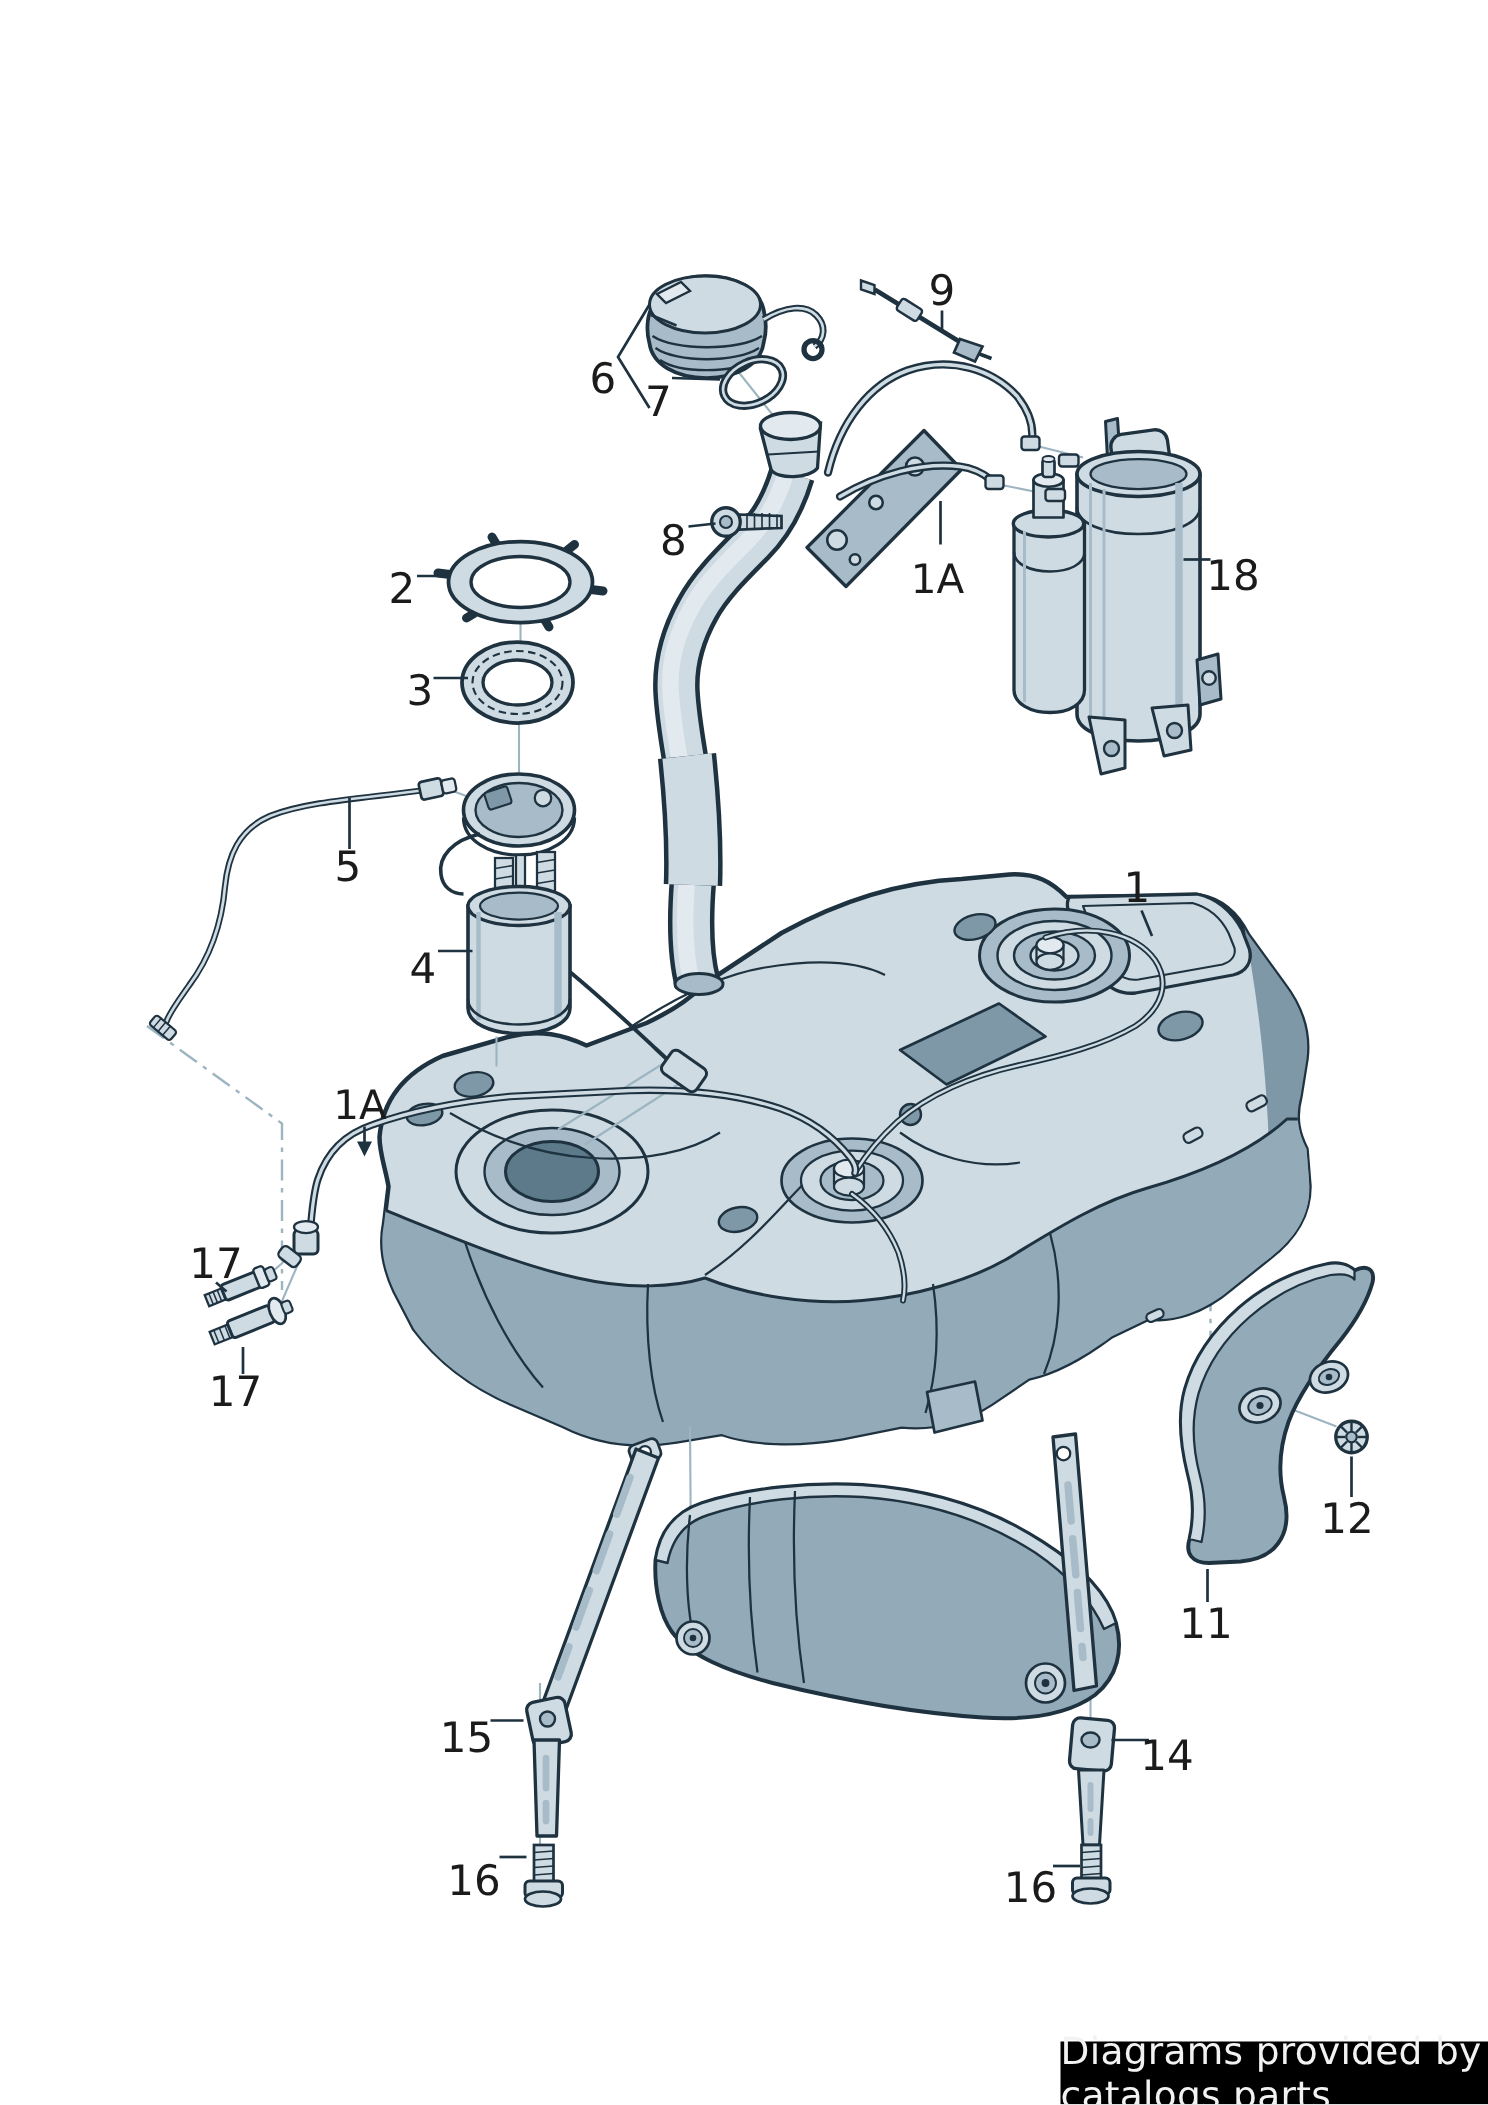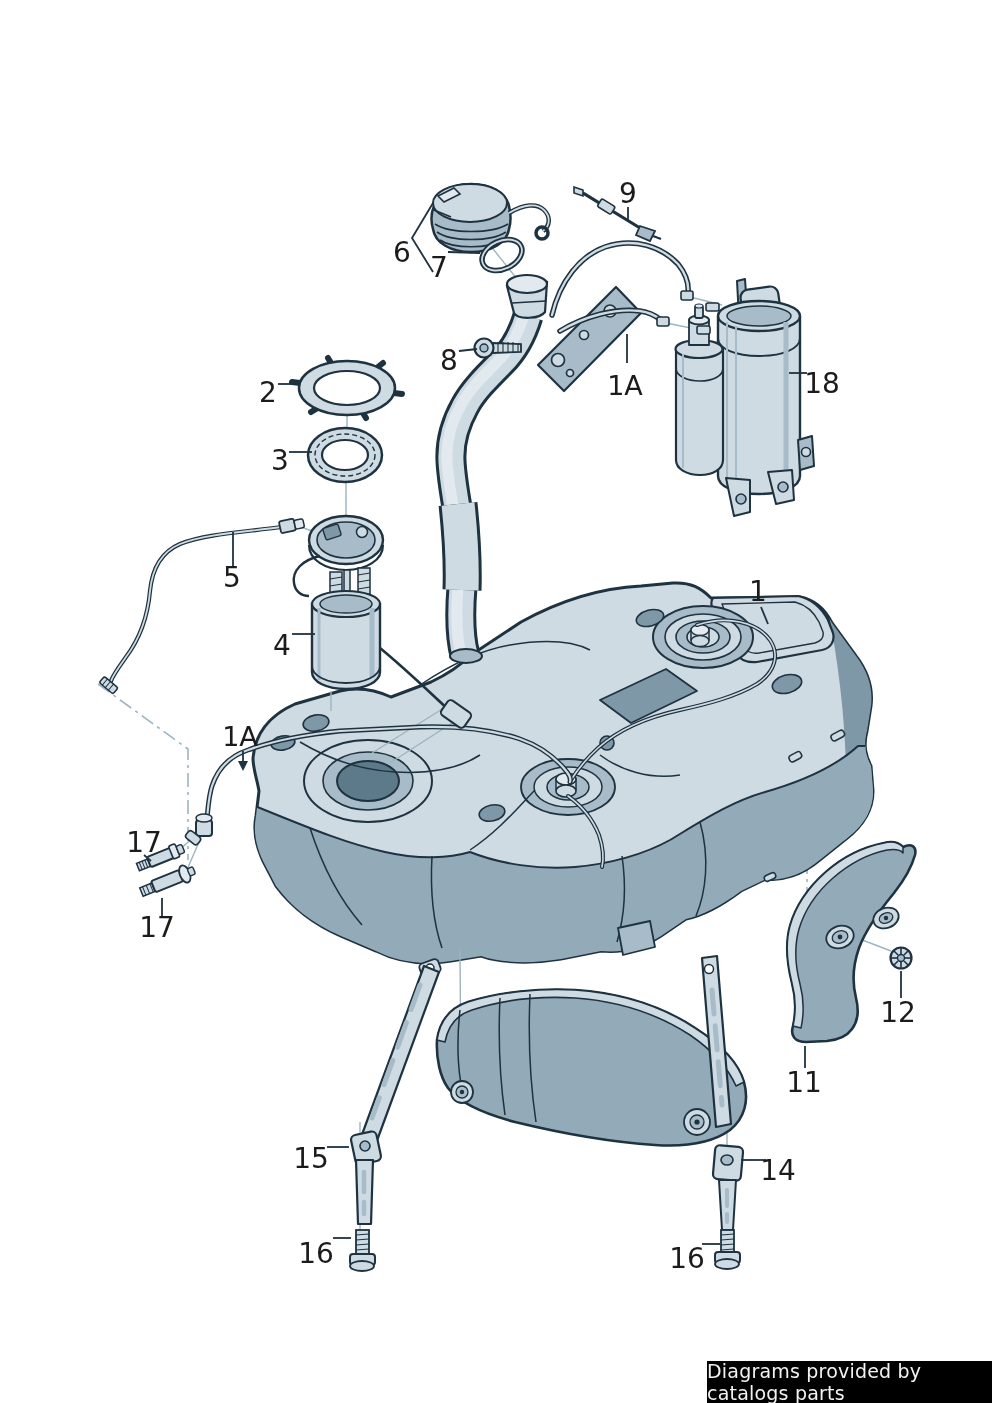--- a/index.html
+++ b/index.html
@@ -3,21 +3,21 @@
 <meta charset="utf-8">
 <style>
   html,body{margin:0;padding:0;background:#ffffff;}
   .page{position:relative;width:992px;height:1403px;background:#ffffff;overflow:hidden;
         font-family:"DejaVu Sans",sans-serif;}
   .scene{position:absolute;inset:0;}
   svg text.callout{font-family:"DejaVu Sans",sans-serif;font-size:28px;fill:#1b1b1b;}
   svg text.callout.small{font-size:27px;}
   .footer-bar{position:absolute;left:707px;top:1361px;width:285px;height:42px;
               background:#000000;color:#f2f2f2;display:flex;align-items:center;
-              justify-content:center;font-size:19px;letter-spacing:.2px;}
+              justify-content:center;font-size:25px;letter-spacing:.2px;}
 </style>
 </head>
 <body>
 
 <div class="page">
 <svg class="scene" viewBox="0 0 992 1403">
   <defs>
     <clipPath id="tankClip">
       <path d="M253,758 C255,735 268,716 295,704 L340,691 C360,686 376,690 391,697 L431,682 C452,672 462,664 471,655 L521,622 C561,600 601,588 641,586 L673,583 C691,582 701,588 711,598 L800,597 C816,600 826,611 832,623 L856,656 C869,673 873,690 871,706 L867,731 C863,746 866,756 871,766 L873,791 C873,811 863,826 846,839 L821,859 C801,876 781,881 766,879 L741,891 C721,906 701,916 686,919 L661,936 C641,949 621,953 601,951 L561,959 C531,964 501,963 481,956 L451,961 C421,966 396,961 376,951 L341,936 C311,923 291,906 276,886 L263,861 C256,846 253,831 256,816 L259,791 C257,779 253,769 253,758 Z"></path>
     </clipPath>

